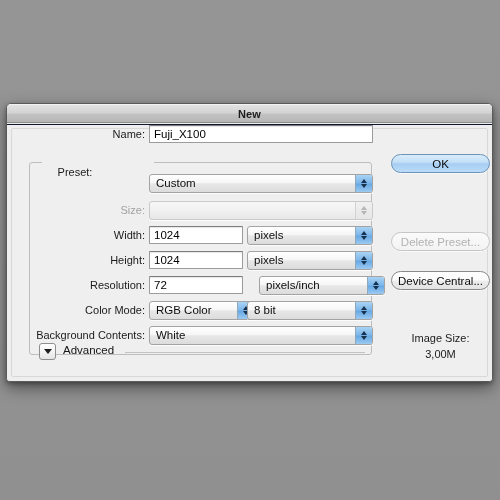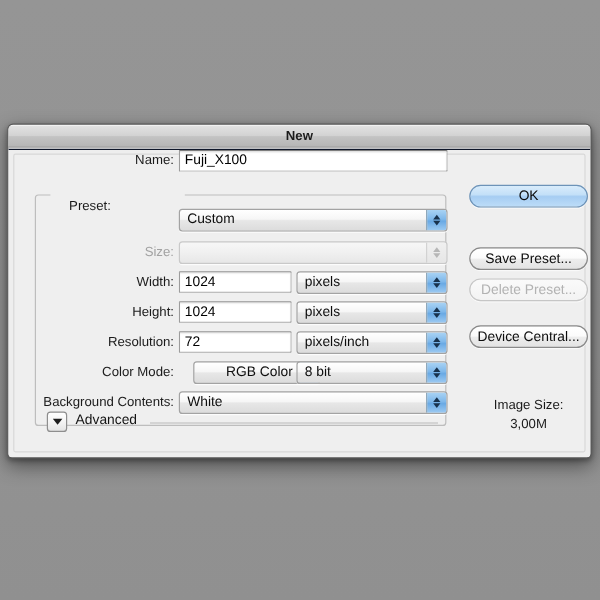--- a/index.html
+++ b/index.html
@@ -293,30 +293,30 @@
     <div class="popup" style="left:240px; top:126px; width:126px;">
       <span class="pv">pixels</span>
       <span class="stepper">
         <span class="ar up"></span>
           <span class="ar dn"></span>
       </span>
     </div>
 
     <div class="row-label" style="left:34px; top:151px; width:104px;">Resolution:</div>
     <input class="textfield" type="text" style="left: 142px; top: 151px; width: 94px;" value="72">
-    <div class="popup" style="left:240px; top:151px; width:126px;">
+    <div class="popup" style="left:252px; top:151px; width:126px;">
       <span class="pv">pixels/inch</span>
       <span class="stepper">
         <span class="ar up"></span>
           <span class="ar dn"></span>
       </span>
     </div>
 
     <div class="row-label" style="left:34px; top:176px; width:104px;">Color Mode:</div>
-    <div class="popup" style="left:154px; top:176px; width:106px;text-align:right;">
+    <div class="popup" style="left:142px; top:176px; width:106px;">
       <span class="pv">RGB Color</span>
       <span class="stepper">
         <span class="ar up"></span>
           <span class="ar dn"></span>
       </span>
     </div>
     <div class="popup" style="left:240px; top:176px; width:126px;">
       <span class="pv">8 bit</span>
       <span class="stepper">
         <span class="ar up"></span>
@@ -335,21 +335,20 @@
 
     <div id="advanced-wrap">
       <div id="adv-disclose">
         <span class="tri"></span>
       </div>
       <div id="adv-label">Advanced</div>
       <div id="adv-rule"></div>
     </div>
 
     <div class="btn primary" style="top:29px;">OK</div>
-    <div class="btn" style="top:81px;">Save Preset...</div>
     <div class="btn disabled" style="top:107px;">Delete Preset...</div>
     <div class="btn" style="top:146px;">Device Central...</div>
 
     <div id="imgsize">
       <div>Image Size:</div>
       <div>3,00M</div>
     </div>
 
   </div>
 </div>

